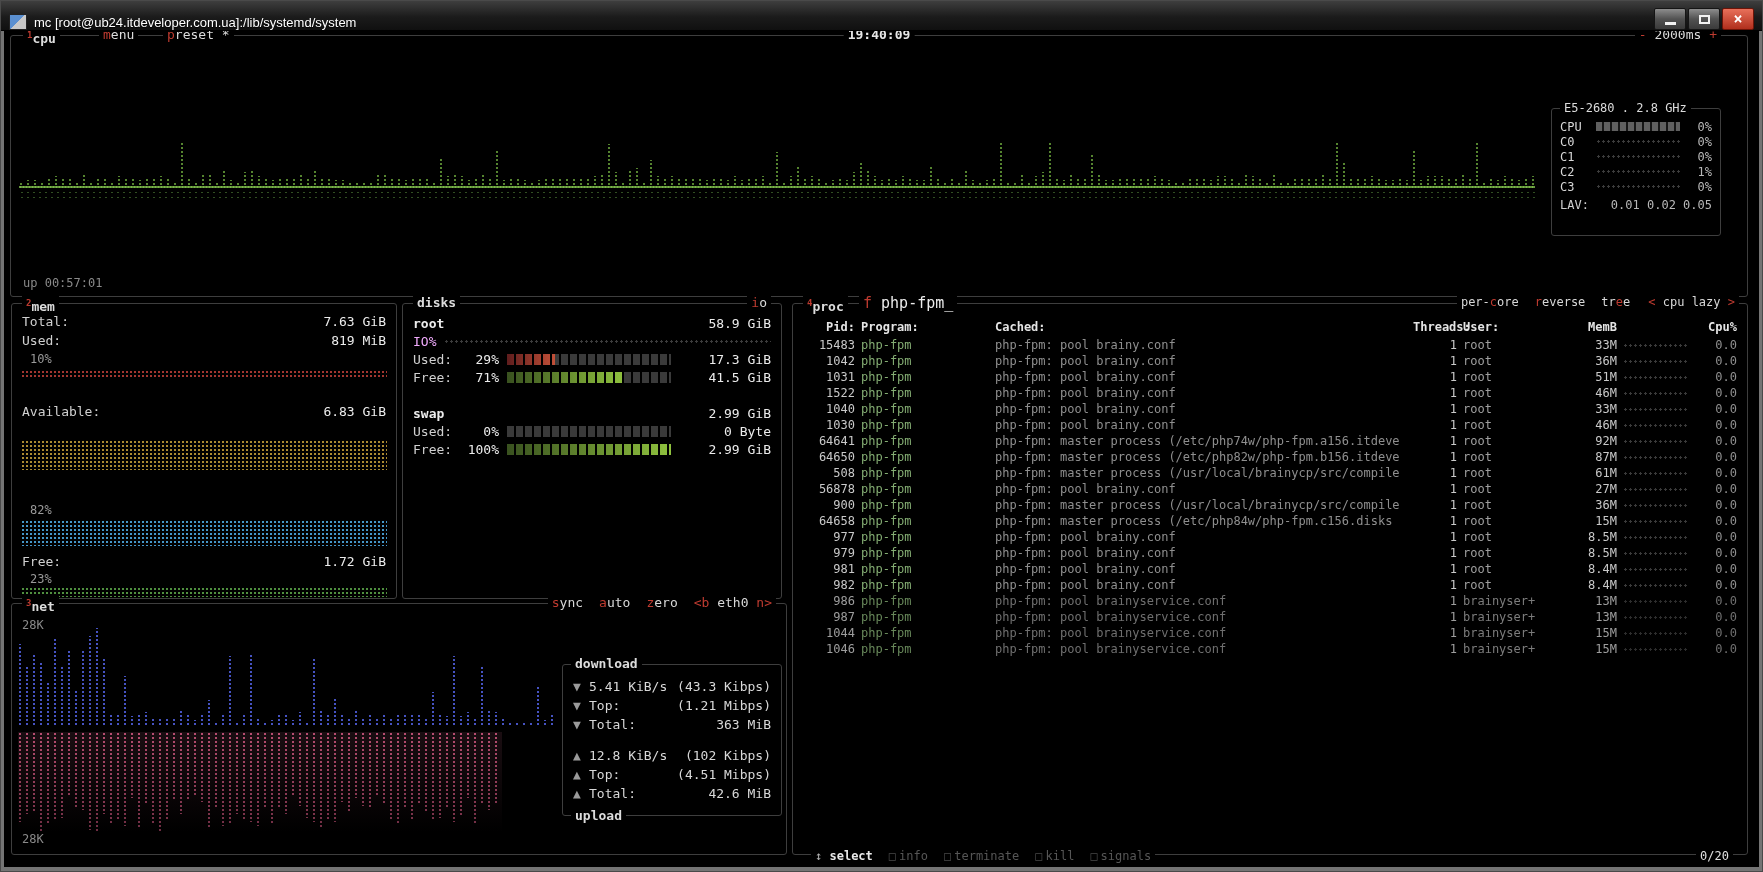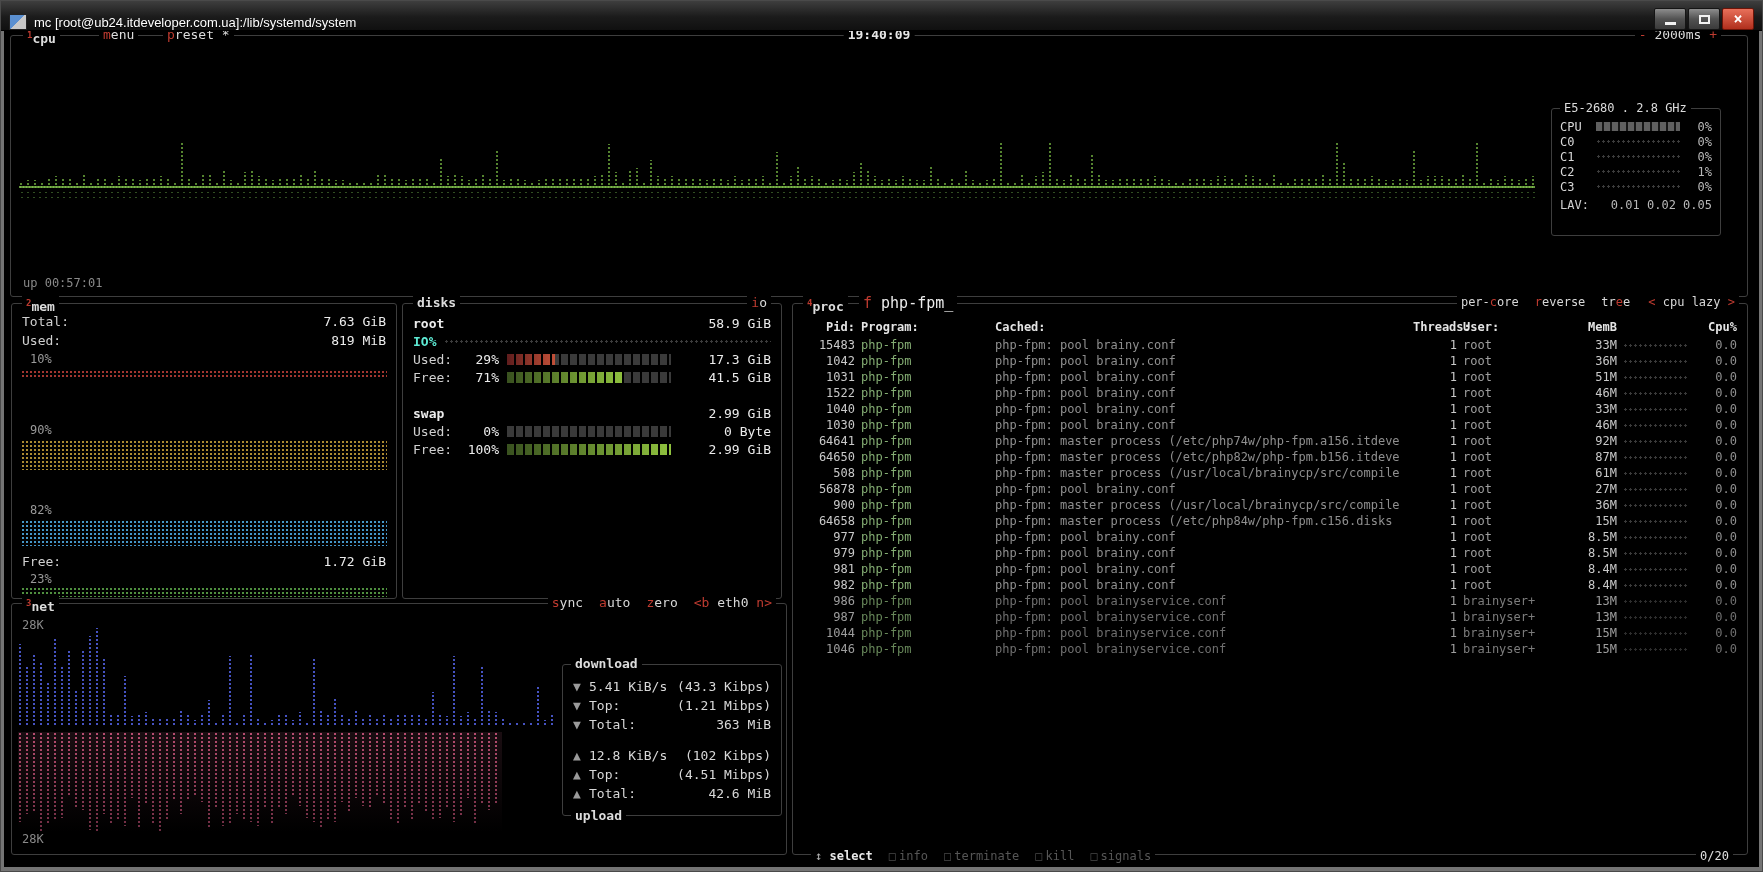--- a/index.html
+++ b/index.html
@@ -24,21 +24,21 @@
   .hot{color:#bf3b30;}
   sup.hot{font-size:9px;}
   .clock{left:50%;transform:translateX(-50%);font-weight:bold;color:#e6e6e6;}
   .interval{right:26px;color:#dcdcdc;}
   .uptime{position:absolute;left:12px;bottom:6px;color:#8a8a8a;font-size:12px;}
   
   .arow{position:absolute;left:10px;right:10px;display:flex;align-items:center;height:18px;white-space:nowrap;color:#d0d0d0;}
   .val{margin-left:auto;color:#ececec;}
   .pct{color:#9a9a9a;padding-left:8px;font-size:12px;}
   .dname{font-weight:bold;color:#ececec;}
-  .iolabel{color:#5eead4;font-weight:bold;}
+  .iolabel{color:#f0abfc;}
   .dotline{flex:1;height:5px;margin-left:8px;background-image:radial-gradient(circle,#3c3c3c 1px,transparent 1.1px);background-size:5px 5px;align-self:center;}
   
   .mgraph{position:absolute;left:9px;right:9px;}
   .dots-red{background-image:radial-gradient(circle,#a33730 1.1px,transparent 1.25px);background-size:4px 4px;}
   .dots-yellow{background-image:radial-gradient(circle,#ab8a32 1.1px,transparent 1.25px);background-size:4px 4px;}
   .dots-blue{background-image:radial-gradient(circle,#4596c8 1.1px,transparent 1.25px);background-size:4px 4px;}
   .dots-green{background-image:radial-gradient(circle,#4f8f3f 1.1px,transparent 1.25px);background-size:4px 4px;}
   
   .meter{width:164px;height:11px;background:repeating-linear-gradient(90deg,#3a3a3a 0 7px,#0a0a0a 7px 9px);position:relative;margin-left:8px;flex:0 0 auto;}
   .meter-fill{position:absolute;left:0;top:0;bottom:0;}
@@ -395,22 +395,23 @@
             <span class="val">7.63 GiB</span>
           </div>
         <div class="arow" style="top:27px">
             <span>Used:</span>
             <span class="val">819 MiB</span>
           </div>
         <div class="arow" style="top:46px">
             <span class="pct">10%</span>
           </div>
         <div class="mgraph dots-red" style="top:66px;height:7px"></div>
-        <div class="arow" style="top:117px">
-            <span class="pct">90%</span>
+        <div class="arow" style="top:98px">
+            <span>Available:</span>
+            <span class="val">6.83 GiB</span>
           </div>
         <div class="mgraph dots-yellow" style="top:136px;height:30px"></div>
         <div class="arow" style="top:197px">
             <span class="pct">82%</span>
           </div>
         <div class="mgraph dots-blue" style="top:216px;height:26px"></div>
         <div class="arow" style="top:248px">
             <span>Free:</span>
             <span class="val">1.72 GiB</span>
           </div>

